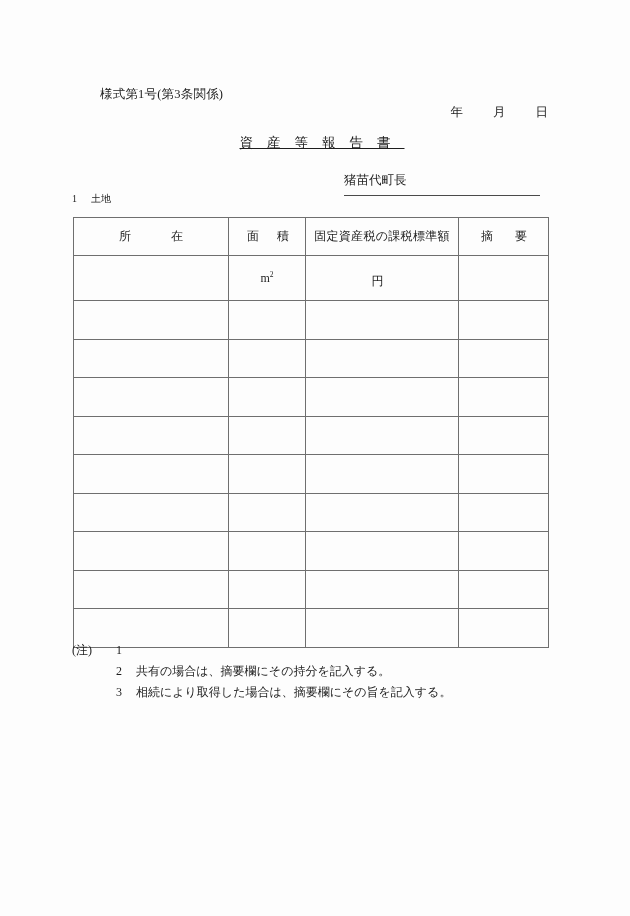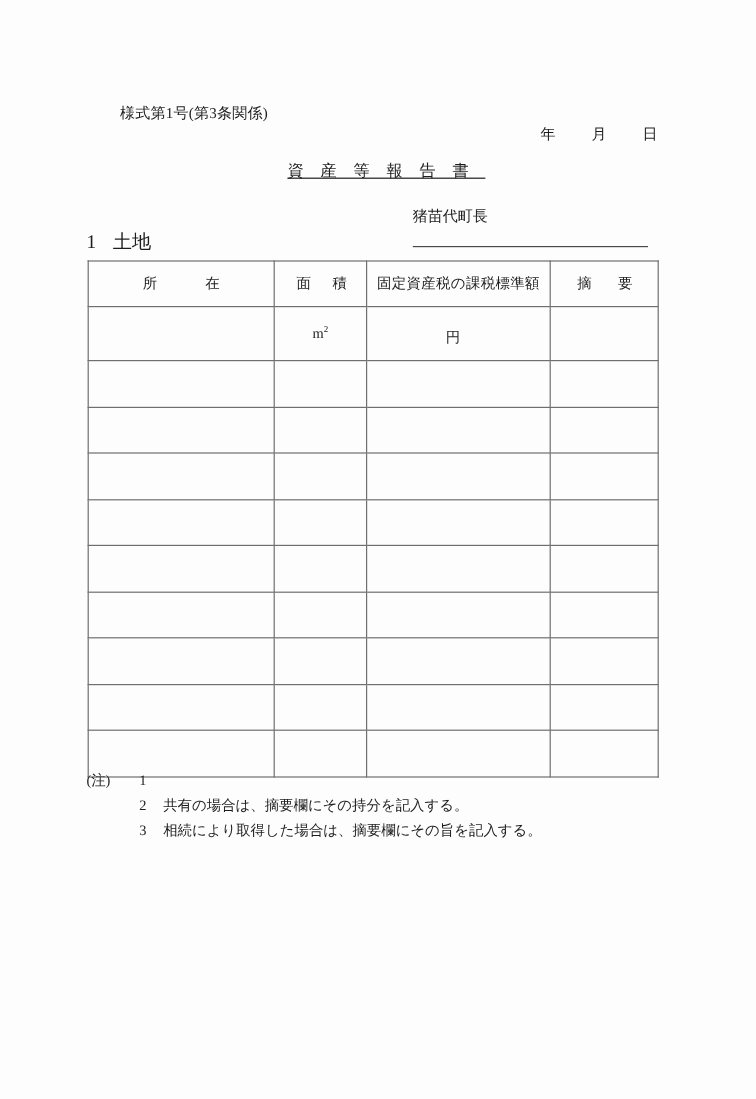--- a/index.html
+++ b/index.html
@@ -62,29 +62,29 @@
   }
 
   .addressee {
     position: absolute;
     left: 344px;
     top: 172px;
     width: 196px;
     font-size: 12.5px;
     white-space: nowrap;
     border-bottom: 1px solid #4a4a4a;
-    padding-bottom: 16px;
+    padding-bottom: 6px;
     box-sizing: border-box;
   }
 
   .section-heading {
     position: absolute;
     left: 72px;
     top: 192px;
-    font-size: 16px;
+    font-size: 10px;
     white-space: nowrap;
   }
   .section-heading .sec-num { margin-right: 14px; }
 
   
   .asset-table {
     position: absolute;
     left: 73px;
     top: 217px;
     width: 475px;

